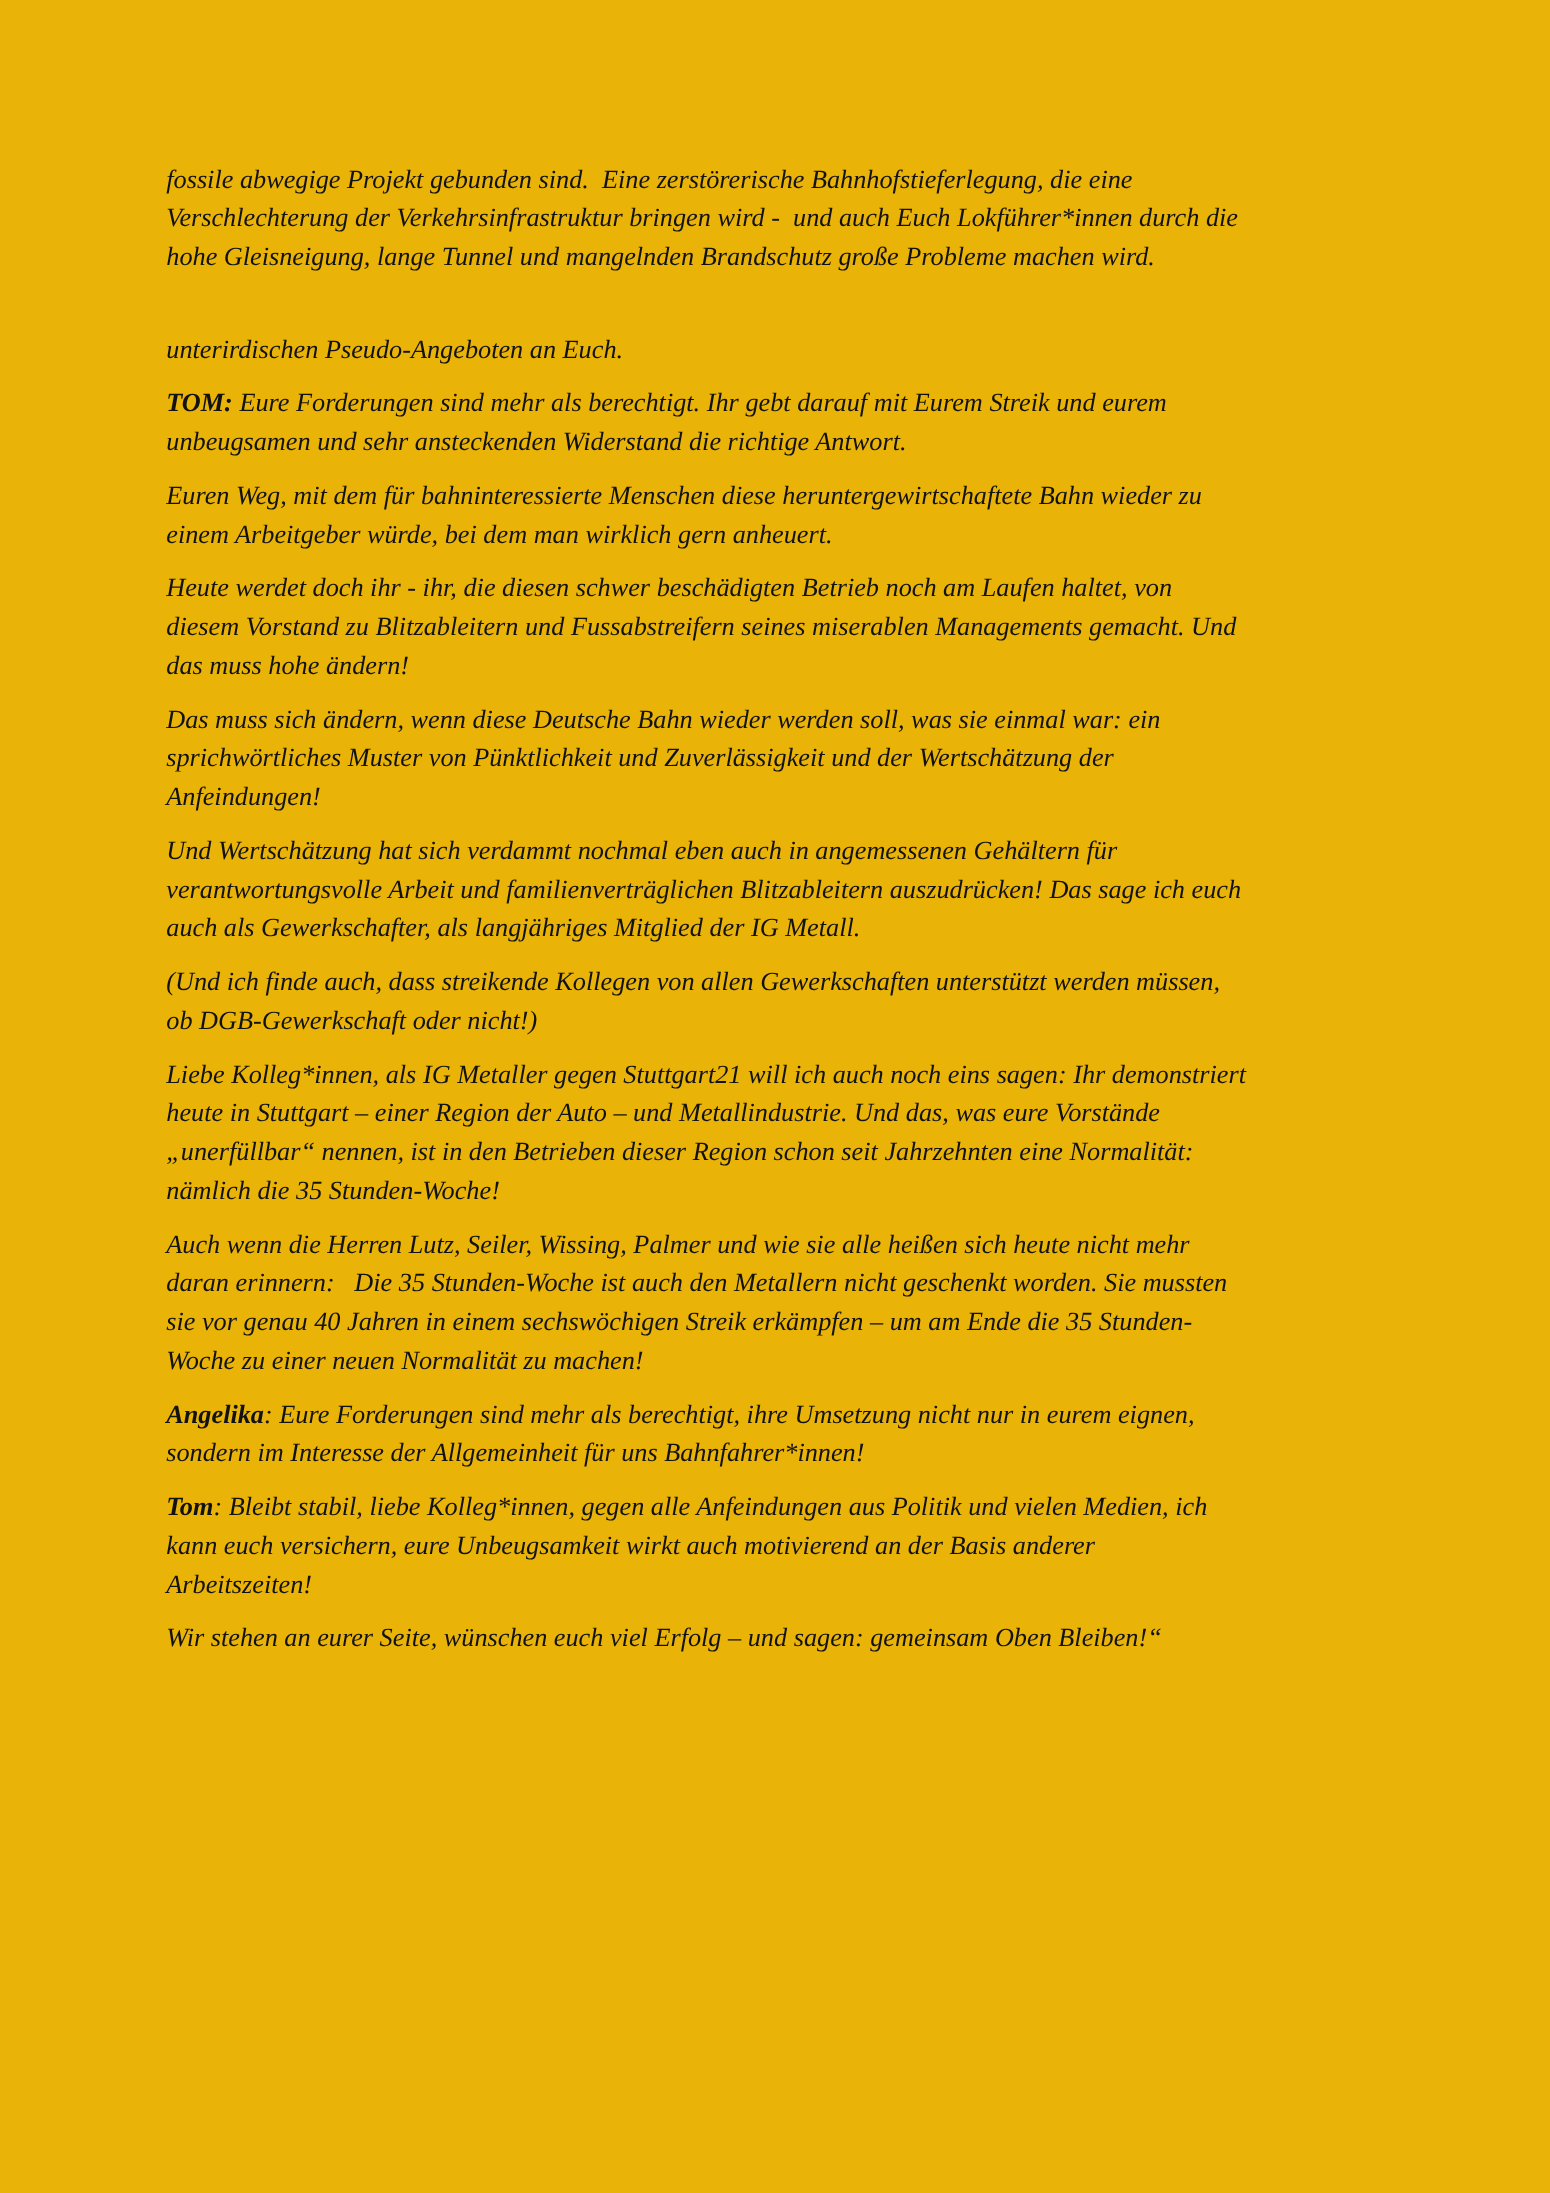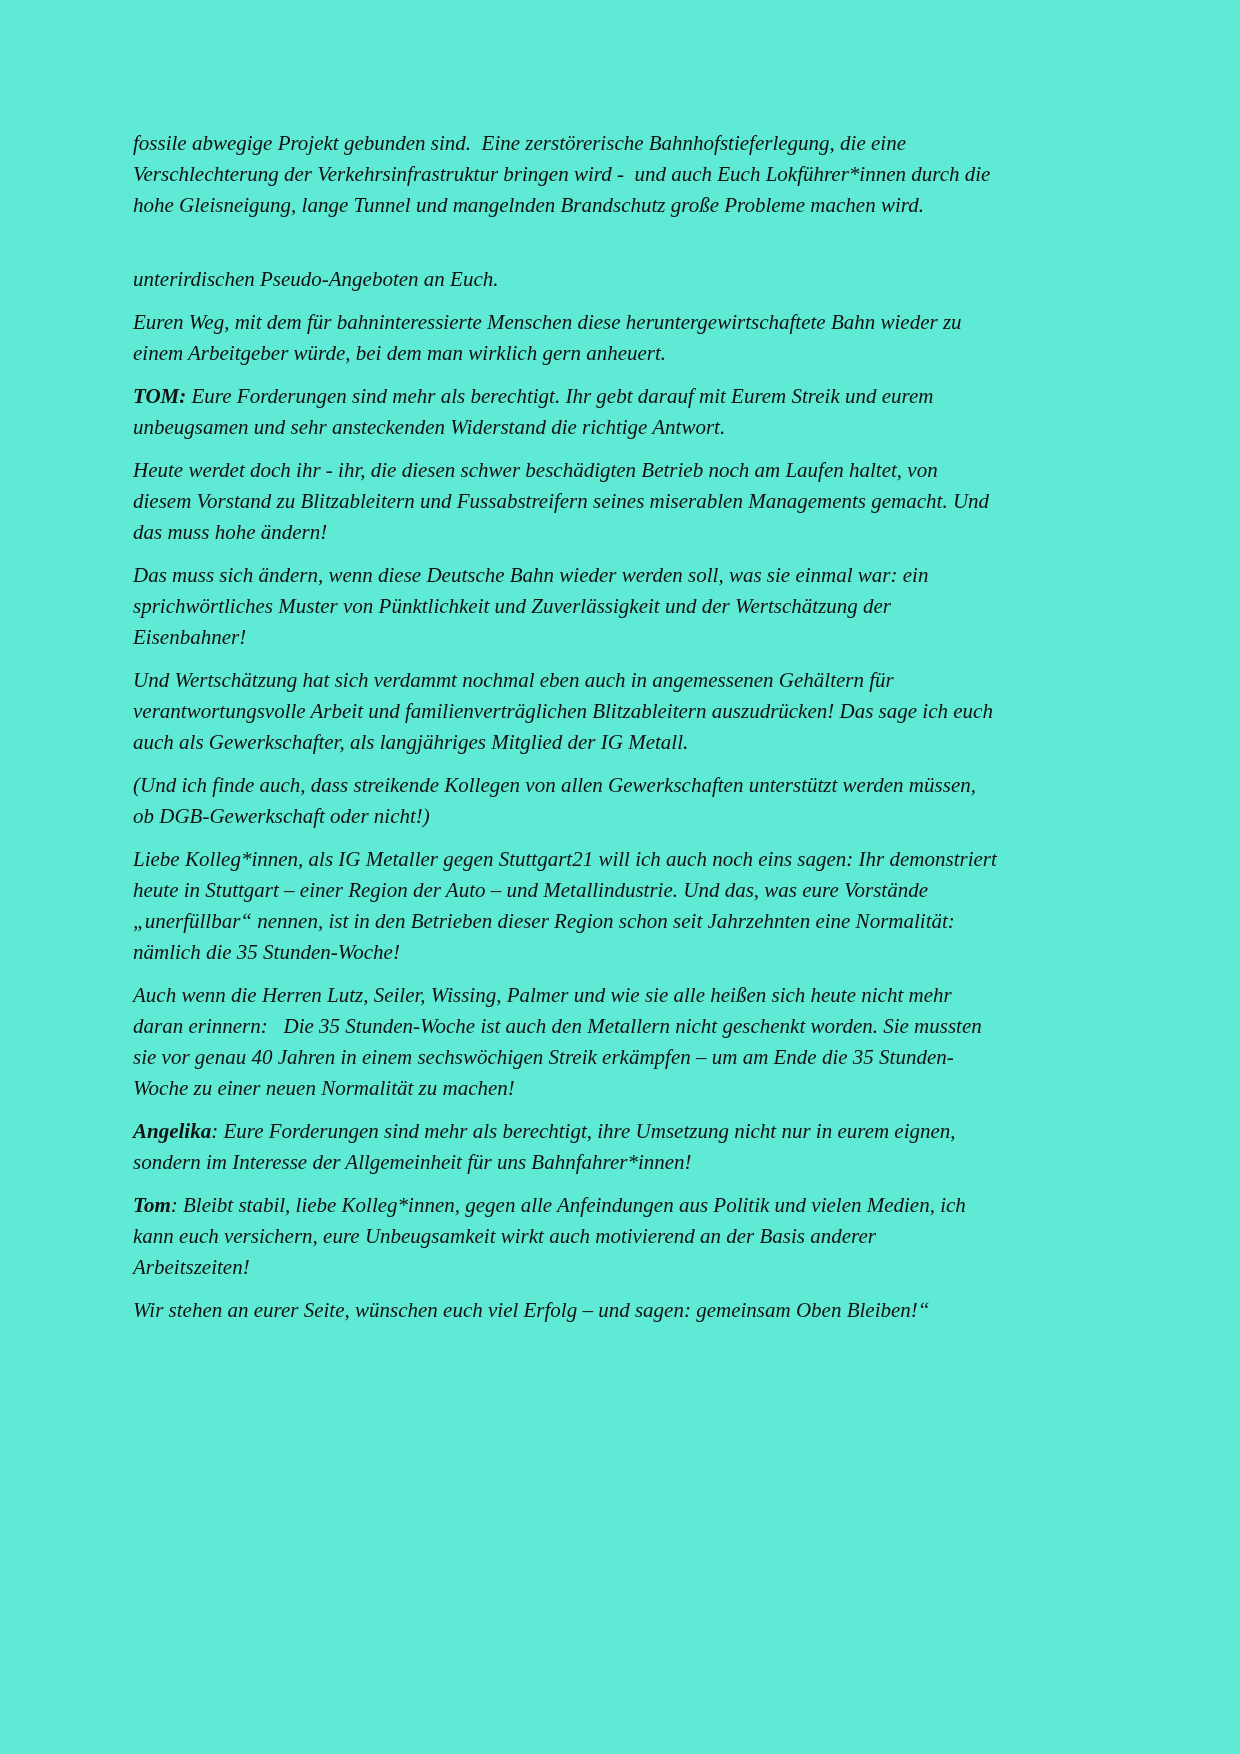--- a/index.html
+++ b/index.html
@@ -4,21 +4,21 @@
 <style>
   html, body {
     margin: 0;
     padding: 0;
     background: #ffffff;
   }
   .page {
     position: relative;
     width: 1240px;
     height: 1754px;
-    background: #5eead4;
+    background: #eab308;
     overflow: hidden;
   }
   .doc-body {
     position: absolute;
     left: 133px;
     top: 128px;
     width: 940px;
     font-family: "Liberation Serif", "DejaVu Serif", serif;
     font-style: italic;
     font-size: 21px;
@@ -33,24 +33,24 @@
     font-weight: bold;
   }
 </style>
 </head>
 <body>
 
 <div class="page">
   <div class="doc-body">
       <p class="para"><span>fossile abwegige Projekt gebunden sind.  Eine zerstörerische Bahnhofstieferlegung, die eine</span><br><span>Verschlechterung der Verkehrsinfrastruktur bringen wird -  und auch Euch Lokführer*innen durch die</span><br><span>hohe Gleisneigung, lange Tunnel und mangelnden Brandschutz große Probleme machen wird.</span></p>
       <p class="para"><br><span>unterirdischen Pseudo-Angeboten an Euch.</span></p>
+      <p class="para"><span class="bold">TOM:</span><span> Eure Forderungen sind mehr als berechtigt. Ihr gebt darauf mit Eurem Streik und eurem</span><br><span>unbeugsamen und sehr ansteckenden Widerstand die richtige Antwort.</span></p>
       <p class="para"><span>Euren Weg, mit dem für bahninteressierte Menschen diese heruntergewirtschaftete Bahn wieder zu</span><br><span>einem Arbeitgeber würde, bei dem man wirklich gern anheuert.</span></p>
-      <p class="para"><span class="bold">TOM:</span><span> Eure Forderungen sind mehr als berechtigt. Ihr gebt darauf mit Eurem Streik und eurem</span><br><span>unbeugsamen und sehr ansteckenden Widerstand die richtige Antwort.</span></p>
       <p class="para"><span>Heute werdet doch ihr - ihr, die diesen schwer beschädigten Betrieb noch am Laufen haltet, von</span><br><span>diesem Vorstand zu Blitzableitern und Fussabstreifern seines miserablen Managements gemacht. Und</span><br><span>das muss hohe ändern!</span></p>
-      <p class="para"><span>Das muss sich ändern, wenn diese Deutsche Bahn wieder werden soll, was sie einmal war: ein</span><br><span>sprichwörtliches Muster von Pünktlichkeit und Zuverlässigkeit und der Wertschätzung der</span><br><span>Eisenbahner!</span></p>
+      <p class="para"><span>Das muss sich ändern, wenn diese Deutsche Bahn wieder werden soll, was sie einmal war: ein</span><br><span>sprichwörtliches Muster von Pünktlichkeit und Zuverlässigkeit und der Wertschätzung der</span><br><span>Anfeindungen!</span></p>
       <p class="para"><span>Und Wertschätzung hat sich verdammt nochmal eben auch in angemessenen Gehältern für</span><br><span>verantwortungsvolle Arbeit und familienverträglichen Blitzableitern auszudrücken! Das sage ich euch</span><br><span>auch als Gewerkschafter, als langjähriges Mitglied der IG Metall.</span></p>
       <p class="para"><span>(Und ich finde auch, dass streikende Kollegen von allen Gewerkschaften unterstützt werden müssen,</span><br><span>ob DGB-Gewerkschaft oder nicht!)</span></p>
       <p class="para"><span>Liebe Kolleg*innen, als IG Metaller gegen Stuttgart21 will ich auch noch eins sagen: Ihr demonstriert</span><br><span>heute in Stuttgart – einer Region der Auto – und Metallindustrie. Und das, was eure Vorstände</span><br><span>„unerfüllbar“ nennen, ist in den Betrieben dieser Region schon seit Jahrzehnten eine Normalität:</span><br><span>nämlich die 35 Stunden-Woche!</span></p>
       <p class="para"><span>Auch wenn die Herren Lutz, Seiler, Wissing, Palmer und wie sie alle heißen sich heute nicht mehr</span><br><span>daran erinnern:   Die 35 Stunden-Woche ist auch den Metallern nicht geschenkt worden. Sie mussten</span><br><span>sie vor genau 40 Jahren in einem sechswöchigen Streik erkämpfen – um am Ende die 35 Stunden-</span><br><span>Woche zu einer neuen Normalität zu machen!</span></p>
       <p class="para"><span class="bold">Angelika</span><span>: Eure Forderungen sind mehr als berechtigt, ihre Umsetzung nicht nur in eurem eignen,</span><br><span>sondern im Interesse der Allgemeinheit für uns Bahnfahrer*innen!</span></p>
       <p class="para"><span class="bold">Tom</span><span>: Bleibt stabil, liebe Kolleg*innen, gegen alle Anfeindungen aus Politik und vielen Medien, ich</span><br><span>kann euch versichern, eure Unbeugsamkeit wirkt auch motivierend an der Basis anderer</span><br><span>Arbeitszeiten!</span></p>
       <p class="para"><span>Wir stehen an eurer Seite, wünschen euch viel Erfolg – und sagen: gemeinsam Oben Bleiben!“</span></p>
     </div>
 </div>
 

